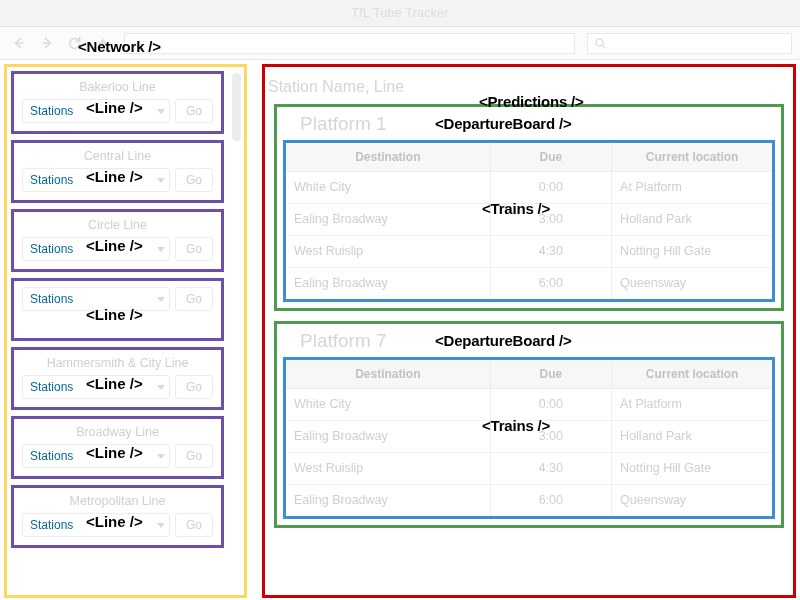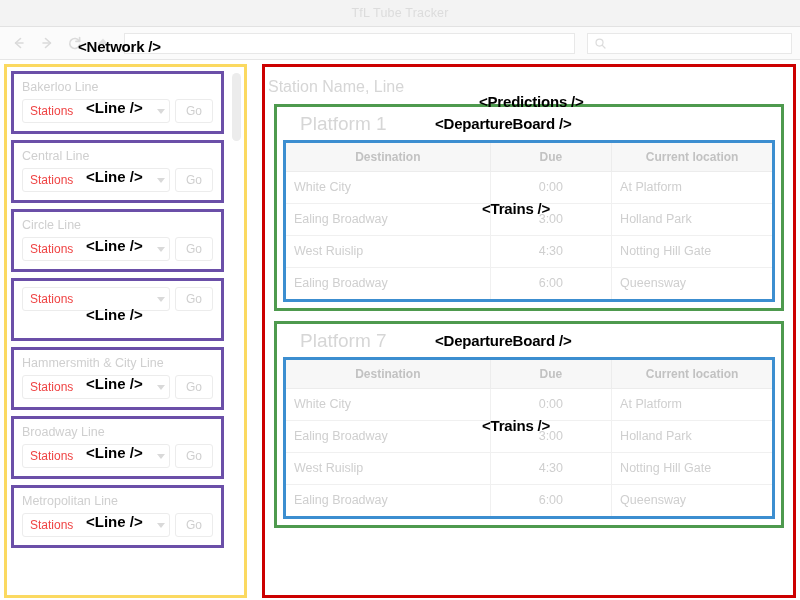--- a/index.html
+++ b/index.html
@@ -72,20 +72,21 @@
     letter-spacing: -0.2px;
   }
 
   
   .network-frame {
     position: absolute;
     left: 4px; top: 3px;
     width: 243px; height: 534px;
     border: 3px solid #fbd960;
     background: #fff;
+    text-align: center;
   }
   .network-inner {
     position: absolute;
     inset: 0;
     overflow: hidden;
     background: #fff;
   }
   .line-list {
     position: absolute;
     left: 0; top: 0;
@@ -111,21 +112,21 @@
     flex: 1 1 auto;
     height: 24px;
     border: 1px solid #ececec;
     border-radius: 3px;
     background: #fff;
     display: flex; align-items: center; justify-content: space-between;
     padding: 0 4px 0 7px;
     min-width: 0;
   }
   .station-select .sel-text {
-    font-size: 12px; color: #ef4444; white-space: nowrap;
+    font-size: 12px; color: #0369a1; white-space: nowrap;
     overflow: hidden;
   }
   .chev {
     width: 0; height: 0;
     border-left: 4px solid transparent;
     border-right: 4px solid transparent;
     border-top: 5px solid #d9d9d9;
     flex: 0 0 auto;
     margin-left: 4px;
   }

